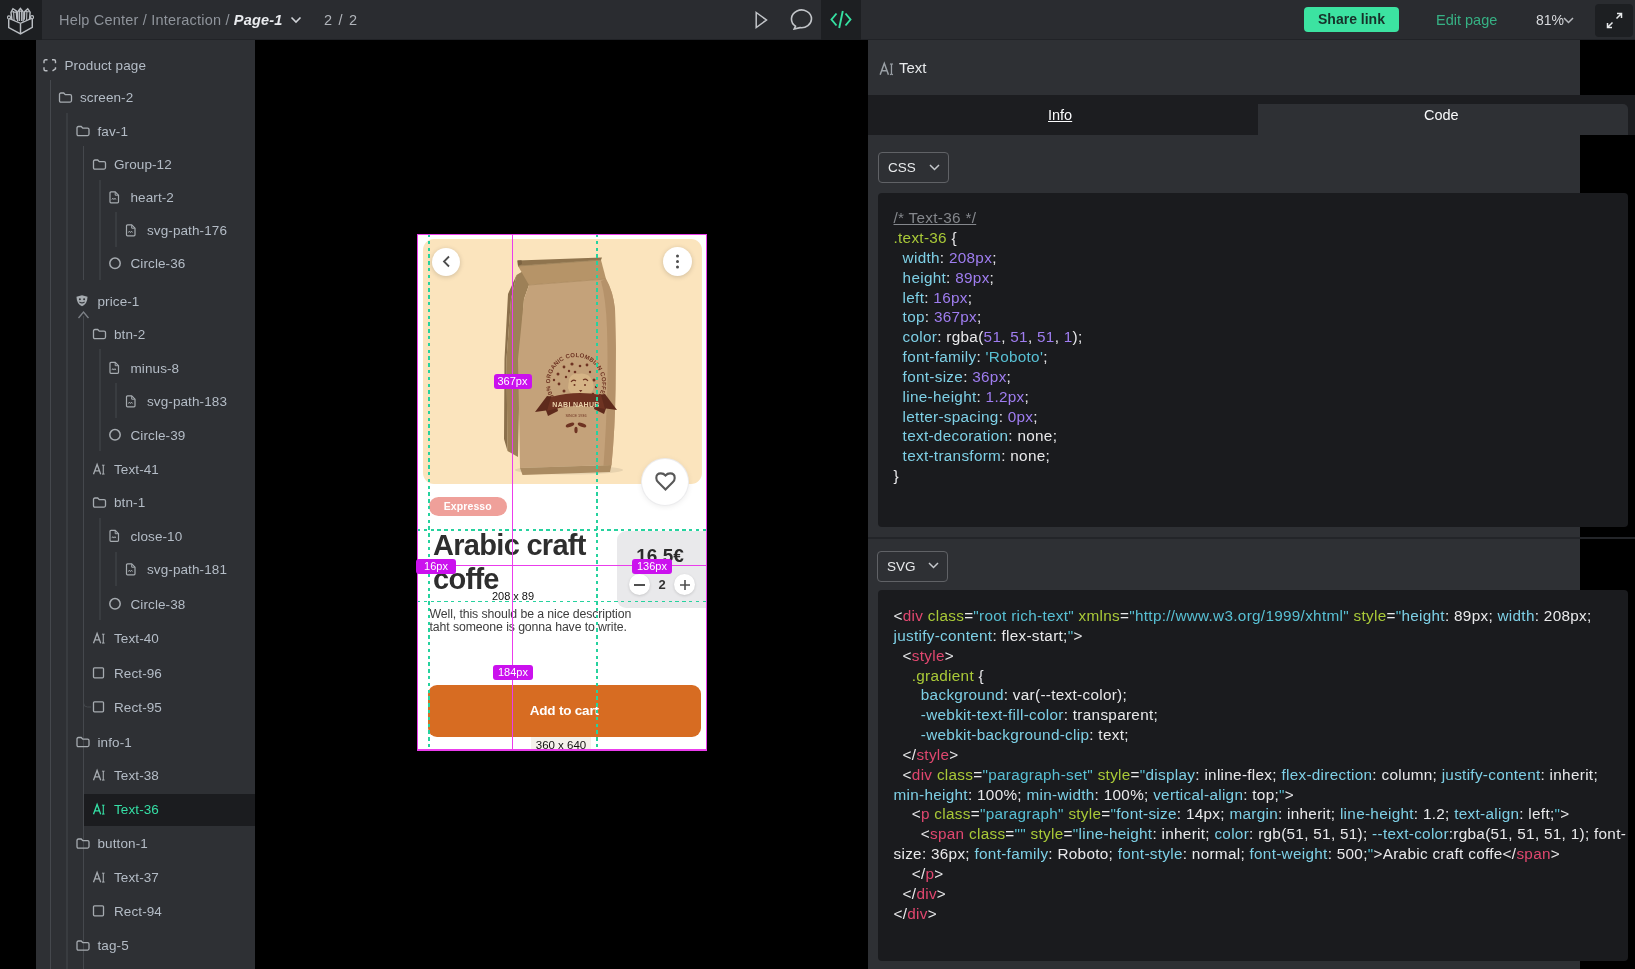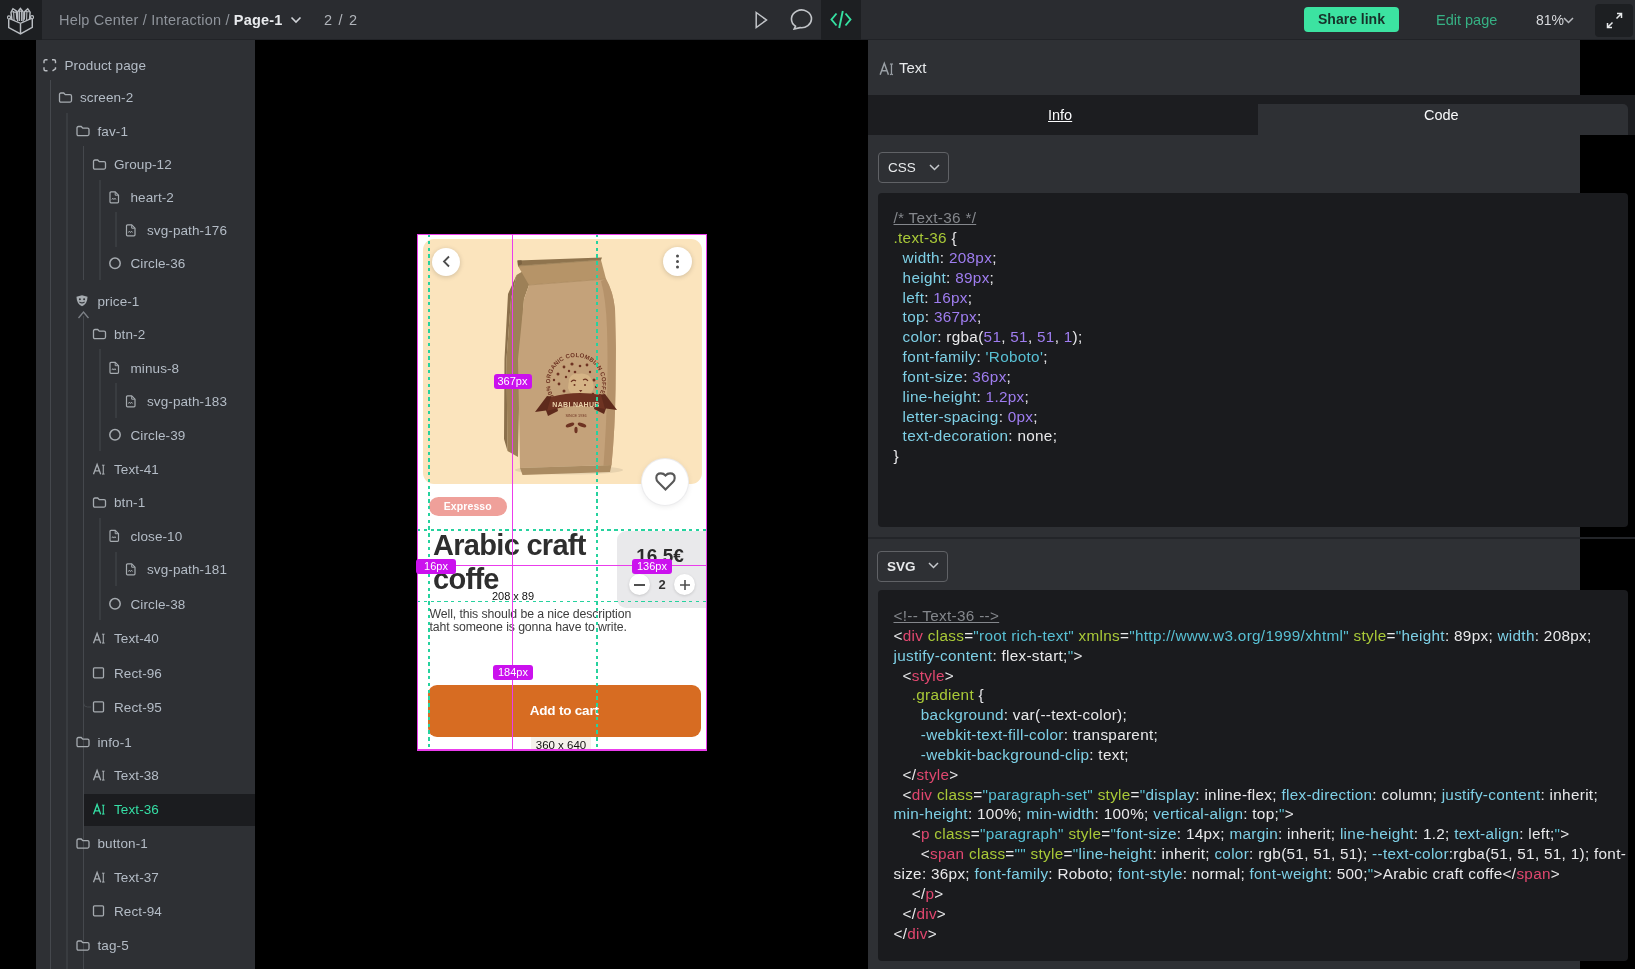--- a/index.html
+++ b/index.html
@@ -6,21 +6,21 @@
   html,body { width:1635px; height:969px; background:#000; overflow:hidden;
     font-family:"Liberation Sans", sans-serif; }
   #root { position:absolute; left:0; top:0; width:1635px; height:969px; }
   .abs { position:absolute; }
 
   
   #topbar { left:0; top:0; width:1635px; height:40px; background:#2a2c30; border-bottom:1px solid #212327; }
   .tile { position:absolute; top:0; height:40px; background:#1d1f22; }
   #crumb { position:absolute; left:59px; top:0; height:40px; line-height:40px;
     font-size:14.5px; color:#8f949b; letter-spacing:.2px; }
-  #crumb b { color:#e9ebee; font-weight:bold; }
+  #crumb b { color:#e9ebee; font-weight:bold;font-style:italic; }
   #pages { position:absolute; left:324px; top:0; height:40px; line-height:40px;
     font-size:14.5px; color:#b0b4ba; letter-spacing:1.2px; }
   #sharebtn { position:absolute; left:1304px; top:7px; width:95px; height:25px;
     background:#3ce3a1; border-radius:4px; color:#17312a; font-size:14px; font-weight:bold;
     text-align:center; line-height:25px; }
   #editpage { position:absolute; left:1436px; top:0; height:40px; line-height:40px;
     font-size:14.5px; color:#36b184; }
   #zoomlvl { position:absolute; left:1536px; top:0; height:40px; line-height:40px;
     font-size:14px; color:#d8dadd; }
   #expandtile { position:absolute; left:1595px; top:4px; width:38px; height:33px;
@@ -407,31 +407,31 @@
       <div class="cl">  <span class="k">width</span>: <span class="v">208px</span>;</div>
       <div class="cl">  <span class="k">height</span>: <span class="v">89px</span>;</div>
       <div class="cl">  <span class="k">left</span>: <span class="v">16px</span>;</div>
       <div class="cl">  <span class="k">top</span>: <span class="v">367px</span>;</div>
       <div class="cl">  <span class="k">color</span>: rgba(<span class="v">51</span>, <span class="v">51</span>, <span class="v">51</span>, <span class="v">1</span>);</div>
       <div class="cl">  <span class="k">font-family</span>: <span class="s">'Roboto'</span>;</div>
       <div class="cl">  <span class="k">font-size</span>: <span class="v">36px</span>;</div>
       <div class="cl">  <span class="k">line-height</span>: <span class="v">1.2px</span>;</div>
       <div class="cl">  <span class="k">letter-spacing</span>: <span class="v">0px</span>;</div>
       <div class="cl">  <span class="k">text-decoration</span>: none;</div>
+      <div class="cl">  <span class="k">text-transform</span>: none;</div>
       <div class="cl">}</div>
     </div>
 
     <div id="divider"></div>
-    <div class="dropdown" style="left:9px;top:510.5px;font-weight:bold;">SVG</div>
+    <div class="dropdown" style="left:9px;top:510.5px;">SVG</div>
     <svg class="ddchev" style="left:60px;top:522px;position:absolute;" width="11" height="7" viewBox="0 0 11 7" fill="none" stroke="#c5c8cc" stroke-width="1.5">
         <path d="M1 1 L5.5 5.5 L10 1"></path>
       </svg>
 
     <div class="codeblock" id="cb2" style="top:549.5px;height:371px;padding:16.5px 0 0 15.5px;">
-      <div class="cl"><span class="c">&lt;!-- Text-36 --&gt;</span></div>
       <div class="cl">&lt;<span class="t">div</span> <span class="g">class</span>=<span class="s">"root rich-text"</span> <span class="g">xmlns</span>=<span class="s">"http://www.w3.org/1999/xhtml"</span> <span class="g">style</span>=<span class="s">"</span><span class="k">height</span>: 89px; <span class="k">width</span>: 208px;</div>
       <div class="cl"><span class="k">justify-content</span>: flex-start;<span class="s">"</span>&gt;</div>
       <div class="cl">  &lt;<span class="t">style</span>&gt;</div>
       <div class="cl">    <span class="g">.gradient</span> {</div>
       <div class="cl">      <span class="k">background</span>: var(--text-color);</div>
       <div class="cl">      <span class="k">-webkit-text-fill-color</span>: transparent;</div>
       <div class="cl">      <span class="k">-webkit-background-clip</span>: text;</div>
       <div class="cl">  &lt;/<span class="t">style</span>&gt;</div>
       <div class="cl">  &lt;<span class="t">div</span> <span class="g">class</span>=<span class="s">"paragraph-set"</span> <span class="g">style</span>=<span class="s">"</span><span class="k">display</span>: inline-flex; <span class="k">flex-direction</span>: column; <span class="k">justify-content</span>: inherit;</div>
       <div class="cl"><span class="k">min-height</span>: 100%; <span class="k">min-width</span>: 100%; <span class="k">vertical-align</span>: top;<span class="s">"</span>&gt;</div>

